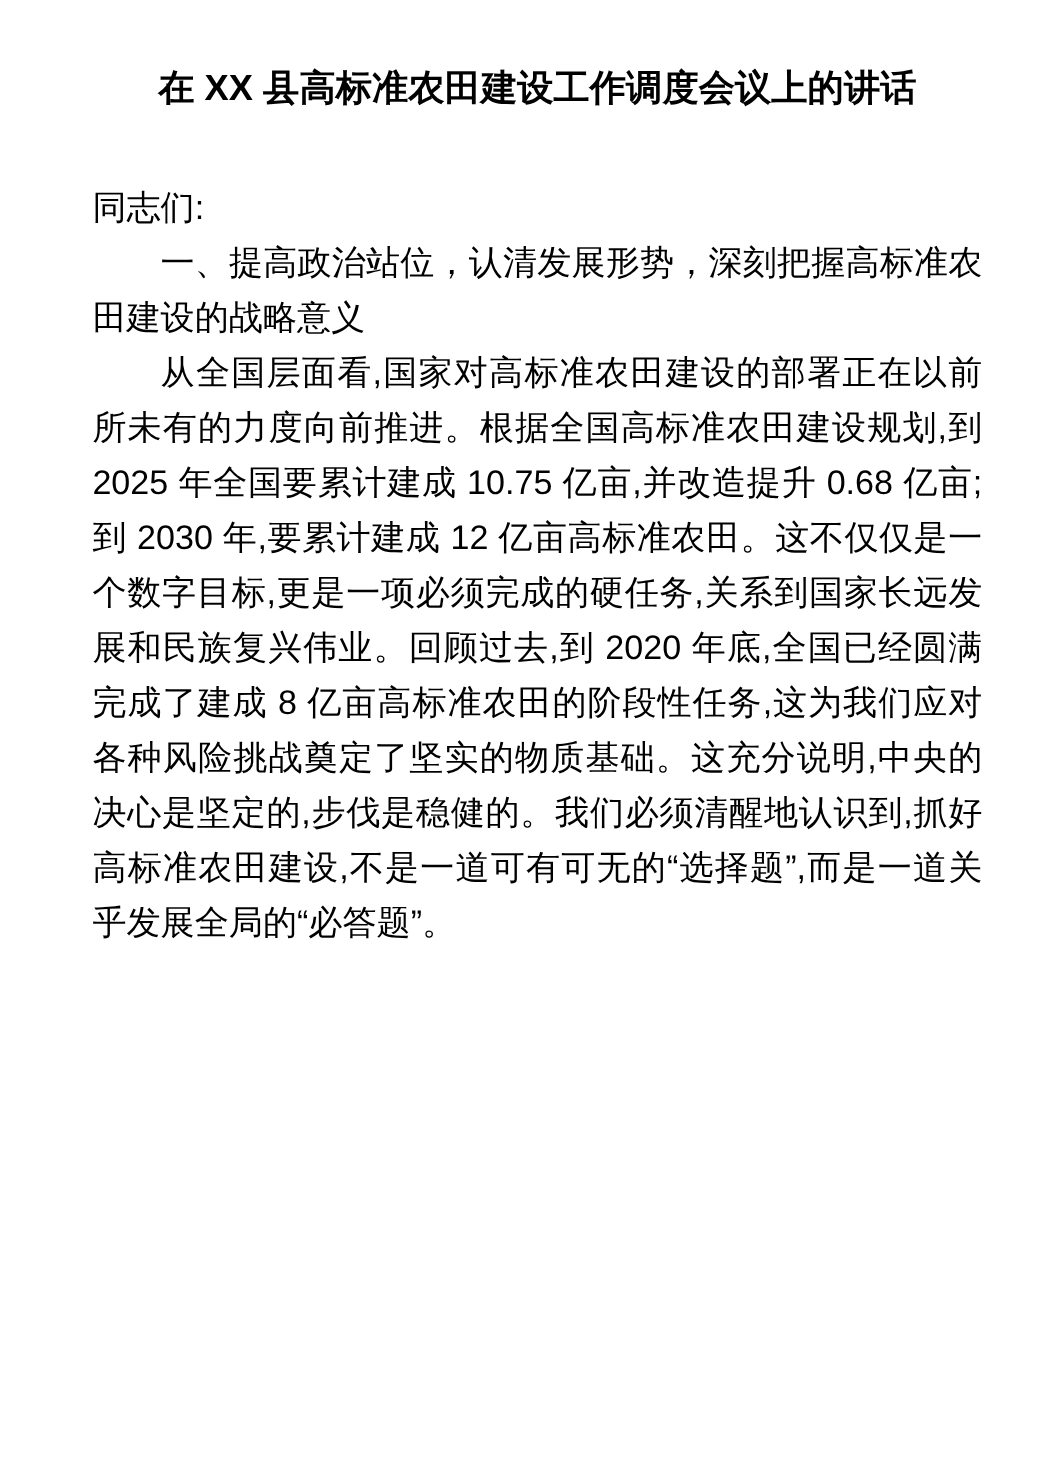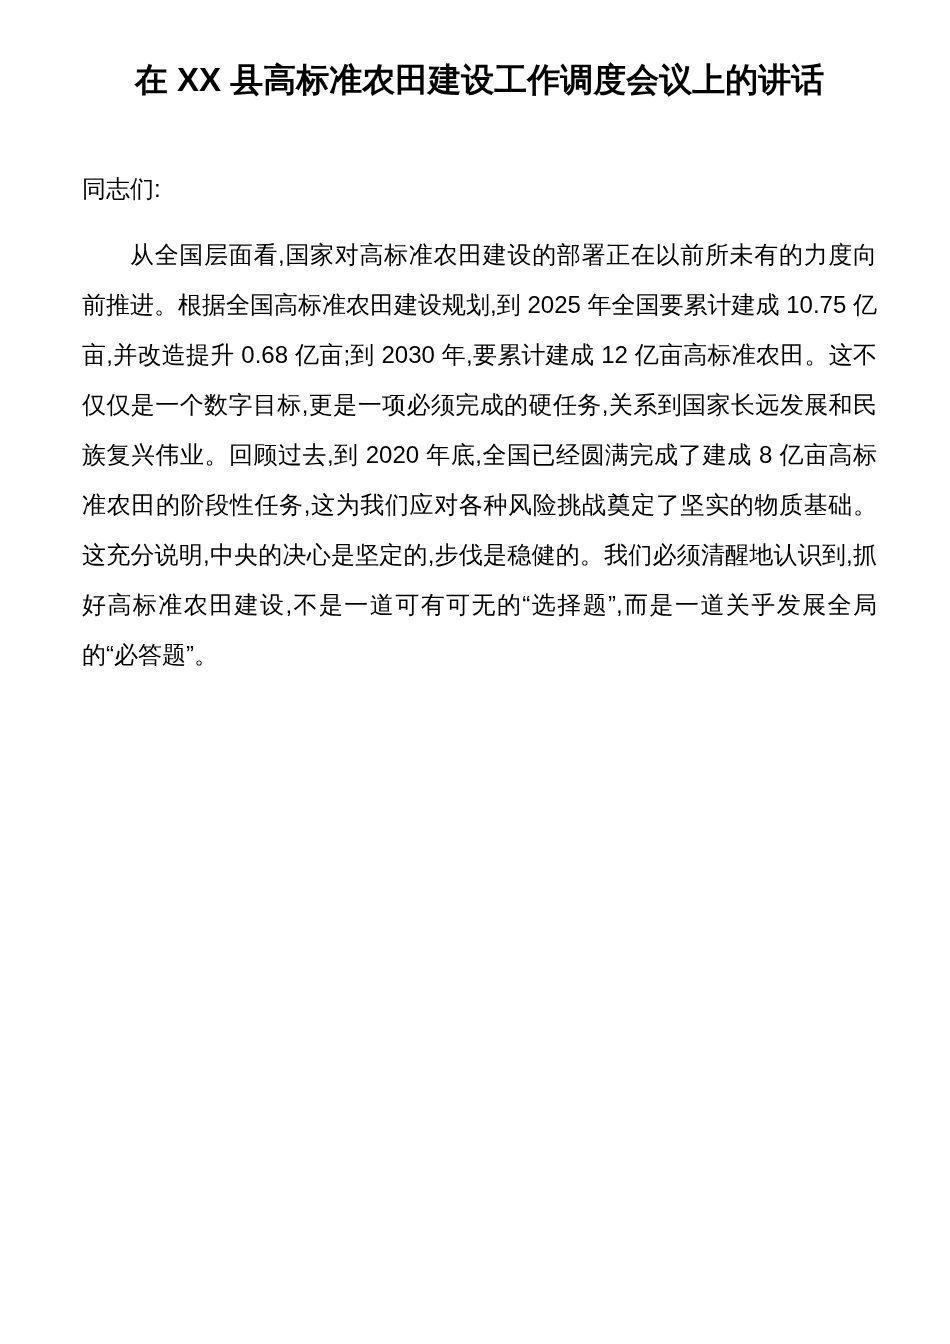--- a/index.html
+++ b/index.html
@@ -11,35 +11,35 @@
     width: 950px;
     height: 1344px;
     overflow: hidden;
     font-family: "Liberation Sans", sans-serif;
     color: #000000;
   }
   .page {
     box-sizing: border-box;
     width: 950px;
     height: 1344px;
-    padding: 55px 57px 0 66px;
+    padding: 55px 57px 0 84px;
     background: #ffffff;
     border-radius: 27px;
   }
   .doc-title {
     margin: 0 0 59px 0;
     font-size: 33px;
     line-height: 50px;
     font-weight: 700;
     text-align: center;
     font-family: "Liberation Sans", sans-serif;
   }
   .doc-body p {
-    margin: 16px;
-    font-size: 24px;
+    margin: 0;
+    font-size: 31px;
     line-height: 50px;
     text-align: justify;
     word-break: break-all;
   }
   .salutation {
     text-indent: 0;
   }
   .para, .heading {
     text-indent: 2em;
   }
@@ -48,15 +48,16 @@
   }
 </style>
 </head>
 <body>
 
 <div class="page">
   <h1 class="doc-title">在 XX 县高标准农田建设工作调度会议上的讲话</h1>
   <div class="doc-body">
     <p class="salutation">同志们:</p>
 
+      <p class="heading">一、提高政治站位，认清发展形势，深刻把握高标准农田建设的战略意义</p>
       <p class="para">从全国层面看,国家对高标准农田建设的部署正在以前所未有的力度向前推进。根据全国高标准农田建设规划,到 2025 年全国要累计建成 10.75 亿亩,并改造提升 0.68 亿亩;到 2030 年,要累计建成 12 亿亩高标准农田。这不仅仅是一个数字目标,更是一项必须完成的硬任务,关系到国家长远发展和民族复兴伟业。回顾过去,到 2020 年底,全国已经圆满完成了建成 8 亿亩高标准农田的阶段性任务,这为我们应对各种风险挑战奠定了坚实的物质基础。这充分说明,中央的决心是坚定的,步伐是稳健的。我们必须清醒地认识到,抓好高标准农田建设,不是一道可有可无的“选择题”,而是一道关乎发展全局的“必答题”。</p>
     </div>
 </div>
 
 </body></html>

